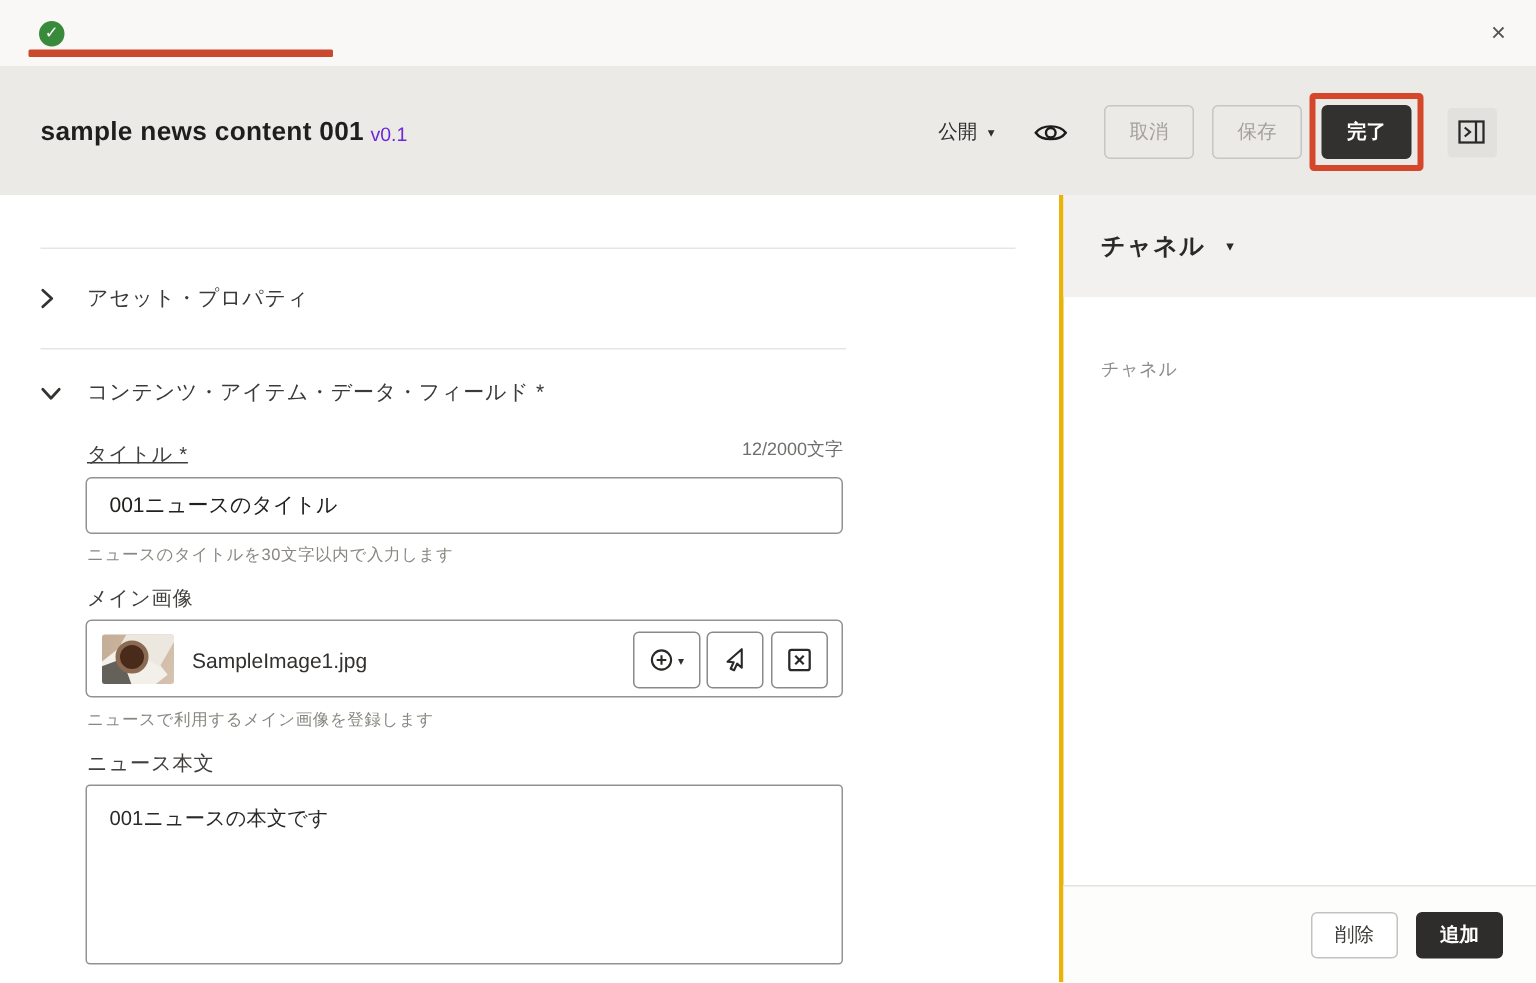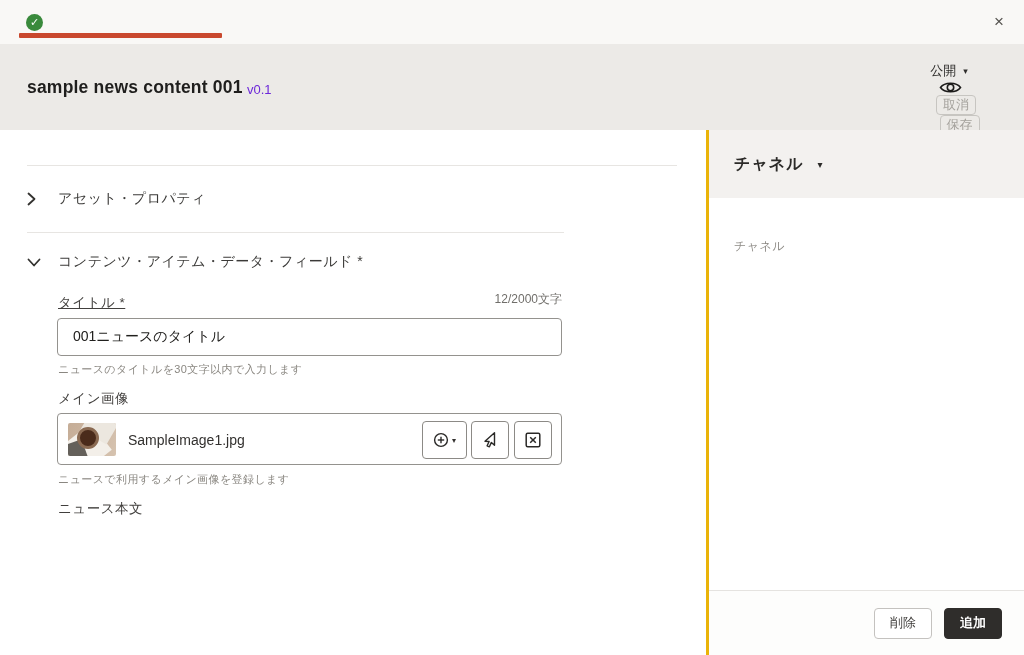--- a/index.html
+++ b/index.html
@@ -15,26 +15,26 @@
     background:#3a8a3c; color:#fff; font-size:11px; line-height:17px; text-align:center; font-weight:bold;
   }
   .notif-msg { position:absolute; left:49px; top:16px; font-size:13px; color:#3c3a37; letter-spacing:.5px; }
   .notif-underline { position:absolute; left:19px; top:33px; width:203px; height:5px; background:#c9482e; border-radius:1px; }
   .notif-close { position:absolute; right:20px; top:12px; font-size:17px; color:#55534f; background:none; border:none; cursor:pointer; line-height:20px; }
 
   
   .hdr { position:absolute; top:44px; left:0; width:1024px; height:86px; background:#eceae7; }
   .hdr-title { position:absolute; left:27px; top:33px; font-size:17.5px; font-weight:bold; color:#1f1e1d; letter-spacing:.2px; }
   .hdr-version { position:absolute; left:247px; top:38px; font-size:13px; color:#6d28d9; }
-  .hdr-right { position:absolute; right:26px; top:16px; height:86px; display:flex; align-items:center; padding-top:2px;flex-direction:column; }
+  .hdr-right { position:absolute; right:26px; top:0; height:86px; display:flex; align-items:center; padding-top:2px; }
   .publish { display:flex; align-items:center; font-size:13px; color:#2f2e2c; cursor:pointer; margin-right:26px; }
   .publish .caret { font-size:9px; margin-left:7px; color:#2f2e2c; }
   .eye-btn { background:none; border:none; cursor:pointer; margin-right:24px; display:flex; align-items:center; }
   .btn {
-    height:36px; width:40px; border-radius:4px; font-size:13px; cursor:pointer;
+    height:36px; width:60px; border-radius:4px; font-size:13px; cursor:pointer;
     font-family:inherit;
   }
   .btn-ghost { background:transparent; border:1px solid #c7c5c1; color:#a4a19c; }
   .btn-cancel { margin-right:12px; }
   .btn-save { margin-right:5px; }
   .done-wrap { border:4px solid #d4472b; border-radius:3px; padding:4px; margin-right:16px; display:inline-block; }
   .btn-done { background:#323130; border:1px solid #323130; color:#fff; font-weight:bold; }
   .panel-btn { width:33px; height:33px; background:#e3e1dd; border:none; border-radius:3px; cursor:pointer; display:flex; align-items:center; justify-content:center; }
 
   
@@ -201,20 +201,21 @@
         <svg width="18" height="18" viewBox="0 0 18 18">
           <rect x="2.2" y="2.2" width="13.6" height="13.6" rx="1.5" fill="none" stroke="#2a2927" stroke-width="1.5"></rect>
           <line x1="6.2" y1="6.2" x2="11.8" y2="11.8" stroke="#2a2927" stroke-width="1.5"></line>
           <line x1="11.8" y1="6.2" x2="6.2" y2="11.8" stroke="#2a2927" stroke-width="1.5"></line>
         </svg>
       </button>
     </div>
     <span class="helper help2">ニュースで利用するメイン画像を登録します</span>
 
     <span class="field-label" style="top:370px;">ニュース本文</span>
+    <textarea class="textarea-body" style="">001ニュースの本文です</textarea>
   </div>
 
   <div class="sidebar">
     <div class="sb-hdr">
       <span class="sb-title">チャネル</span>
       <span class="caret">▾</span>
     </div>
     <span class="sb-colhdr">チャネル</span>
     <div class="sb-footer">
       <button class="sb-btn sb-del">削除</button>

